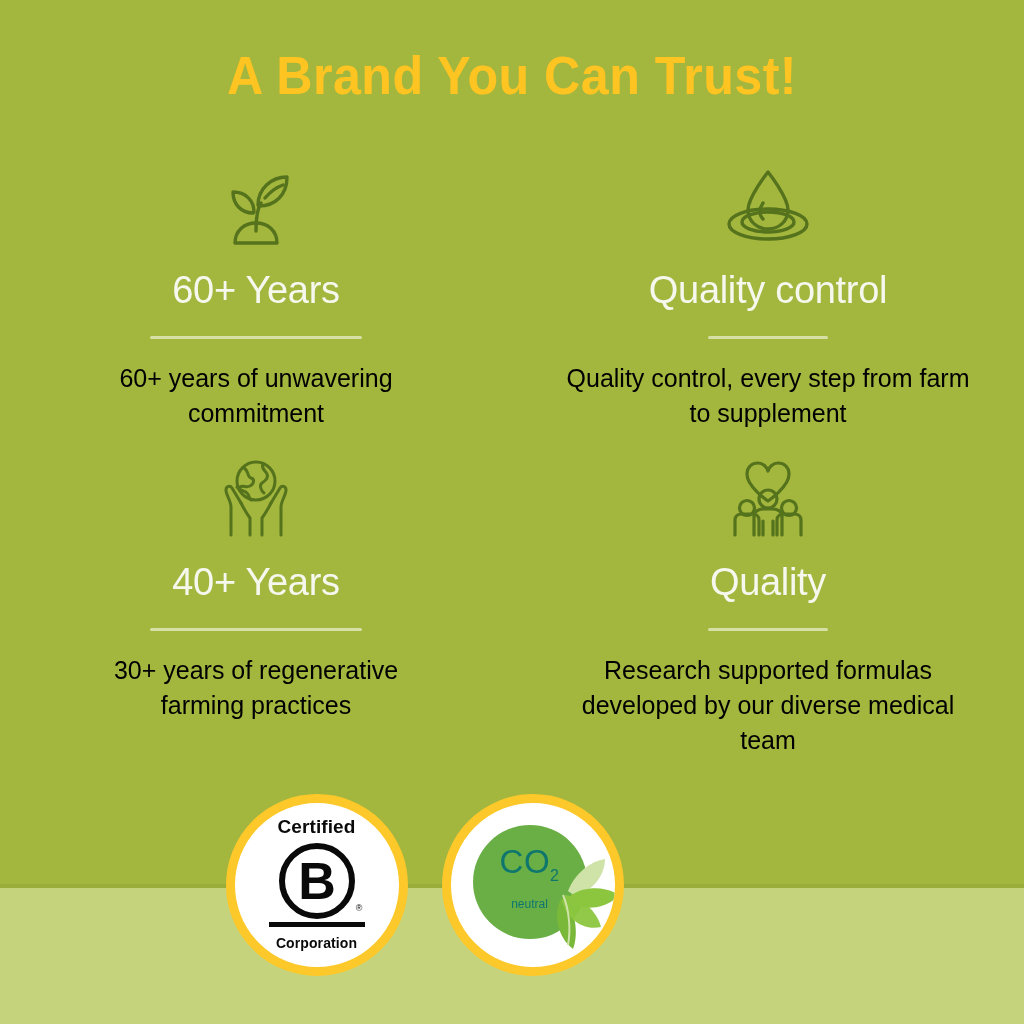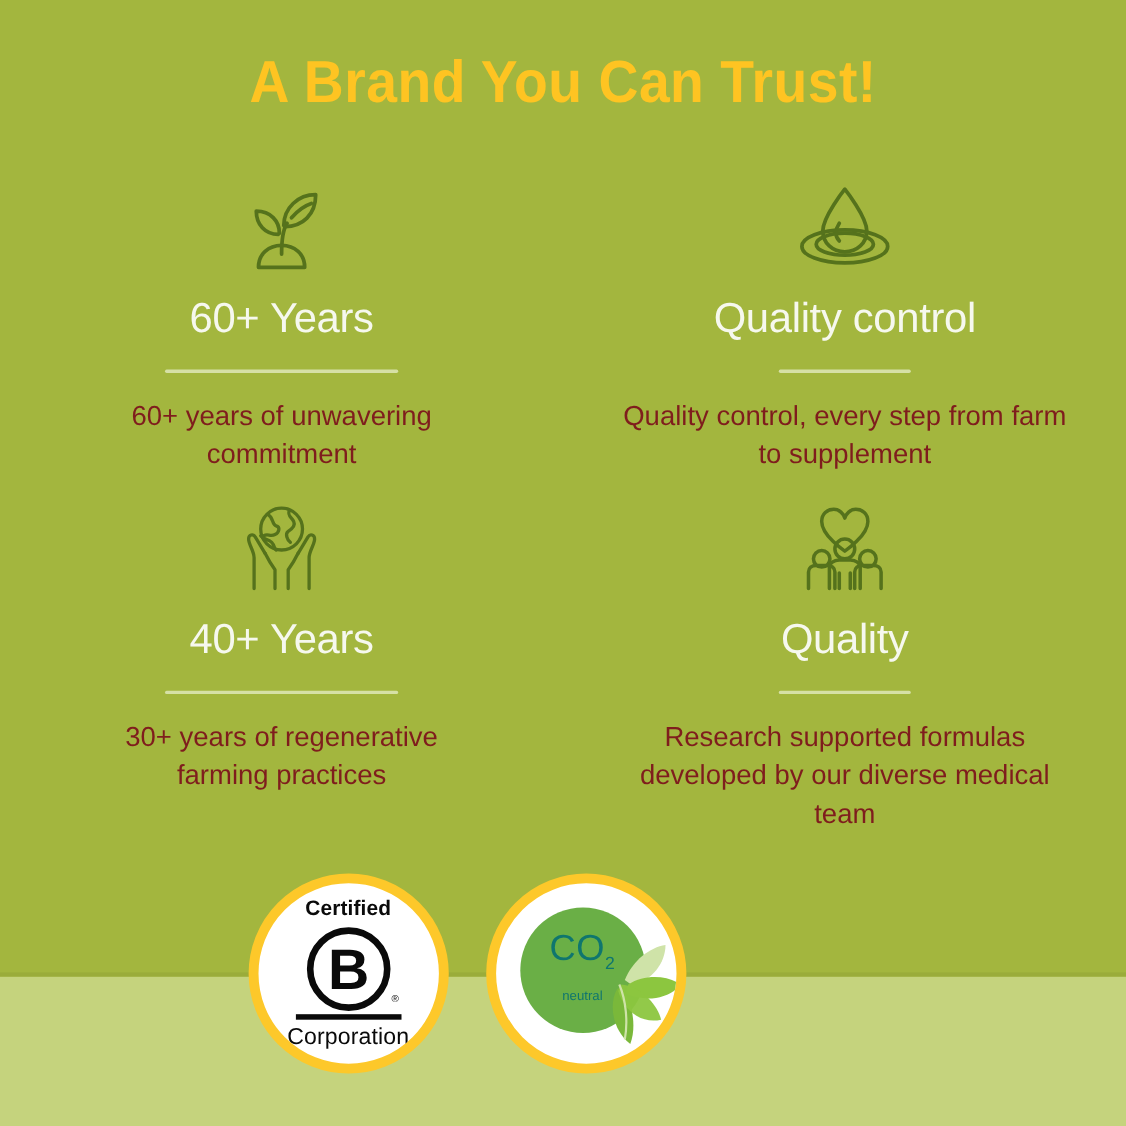--- a/index.html
+++ b/index.html
@@ -105,21 +105,21 @@
     border-radius: 2px;
   }
   .divider-wide { width: 212px; }
   .divider-narrow { width: 120px; }
 
   .feature-body {
     margin-top: 22px;
     font-size: 25px;
     line-height: 35px;
     font-weight: 400;
-    color: #7f1d1d;
+    color: #000000;
     text-align: center;
     max-width: 420px;
   }
   .body-narrow { max-width: 340px; }
 
   
   .badges {
     position: absolute;
     top: 794px;
     left: 0;
@@ -173,22 +173,22 @@
   }
   .bcorp-reg {
     position: absolute;
     right: 36px;
     bottom: 54px;
     font-size: 9px;
     color: #0a0a0a;
     line-height: 9px;
   }
   .bcorp-corporation {
-    font-size: 21px;
-    font-weight: 400;
+    font-size: 14px;
+    font-weight: 700;
     line-height: 22px;
     margin-top: 5px;
     letter-spacing: 0.1px;
   }
 
   
   .co2-inner {
     position: relative;
     width: 100%;
     height: 100%;

